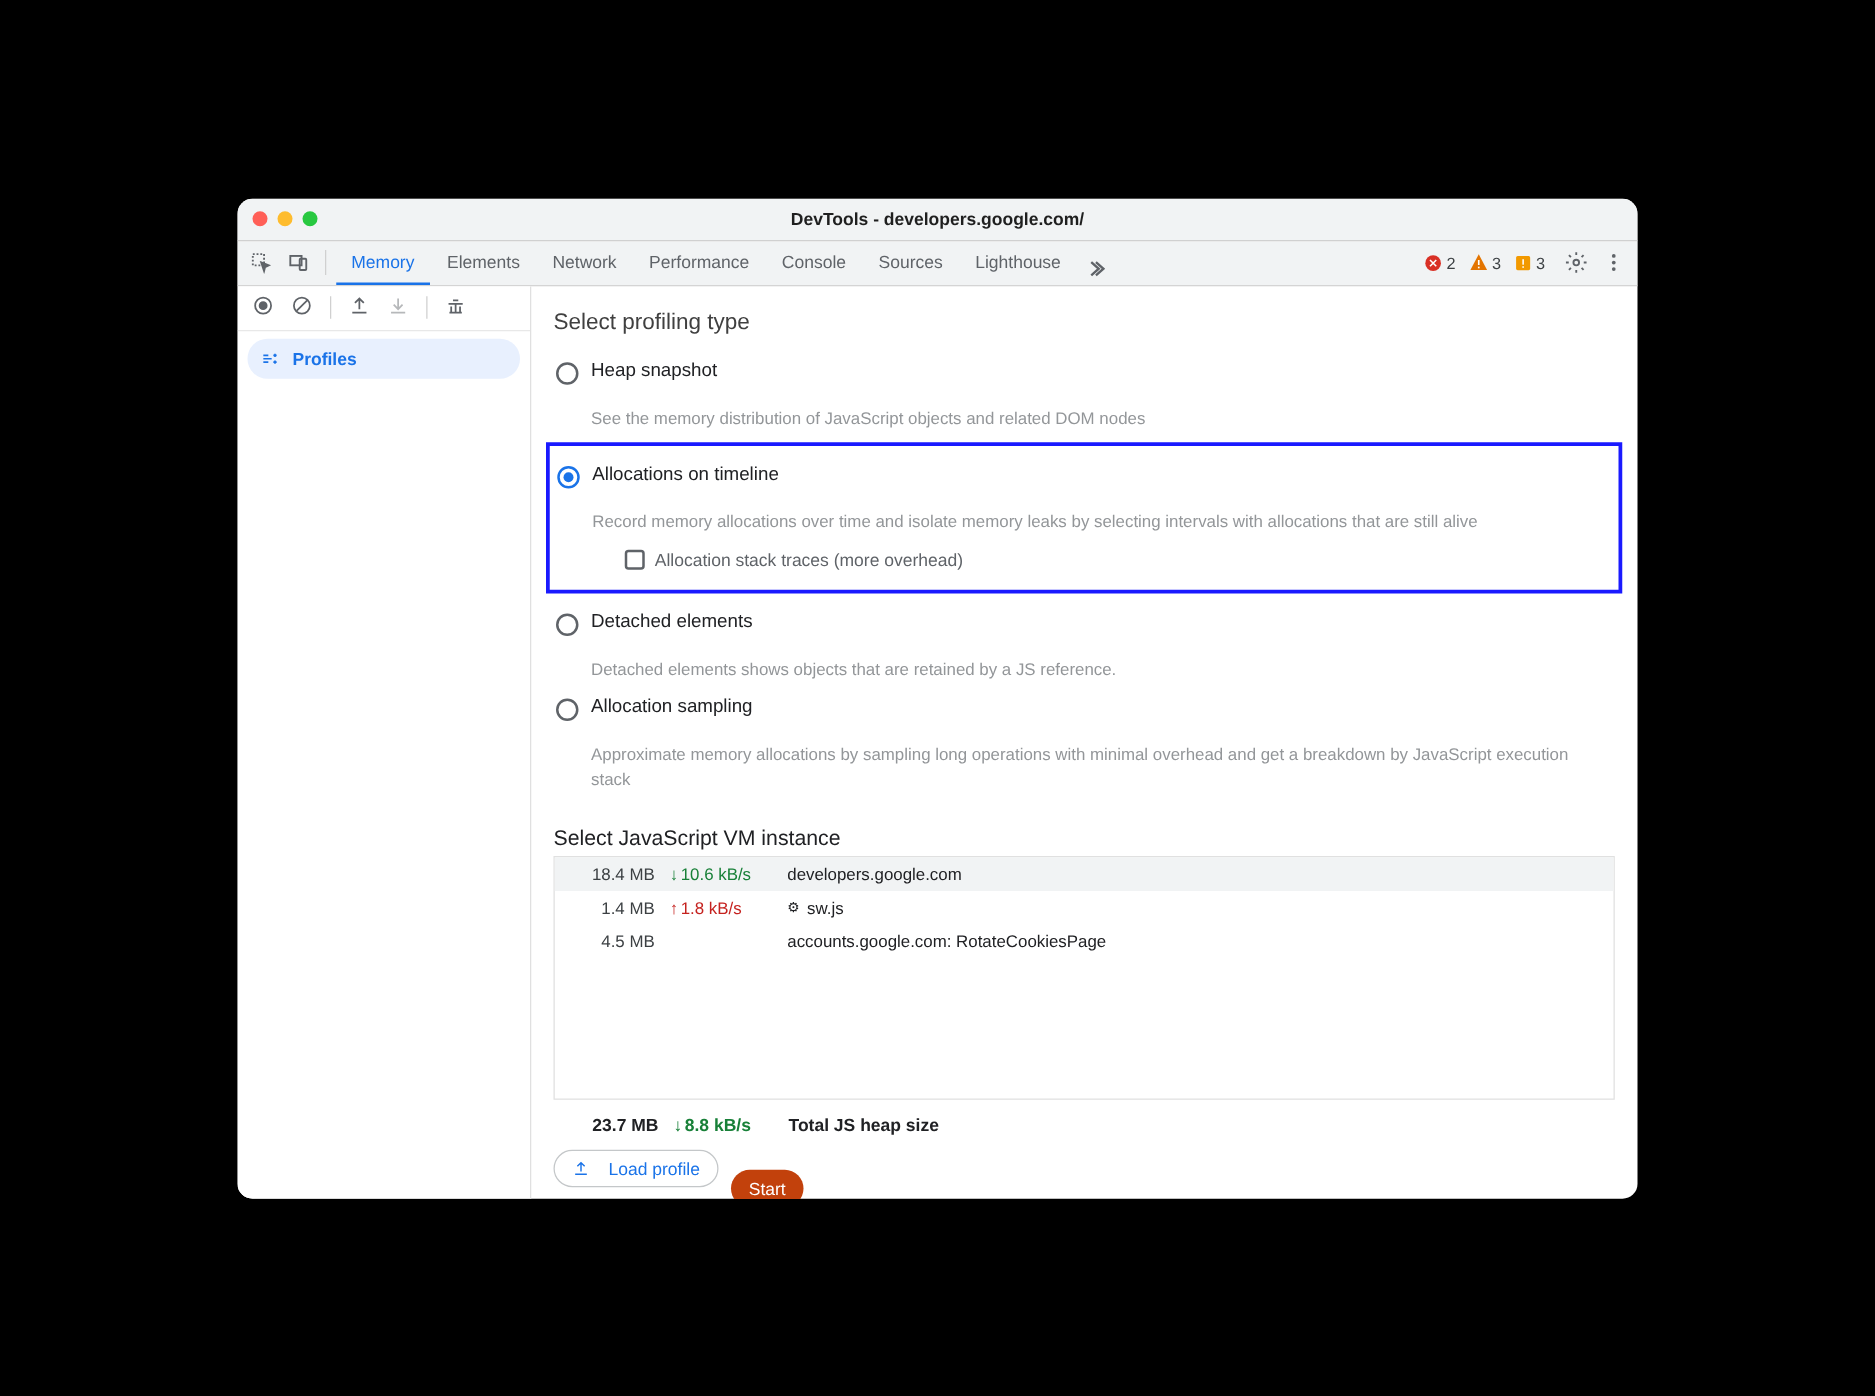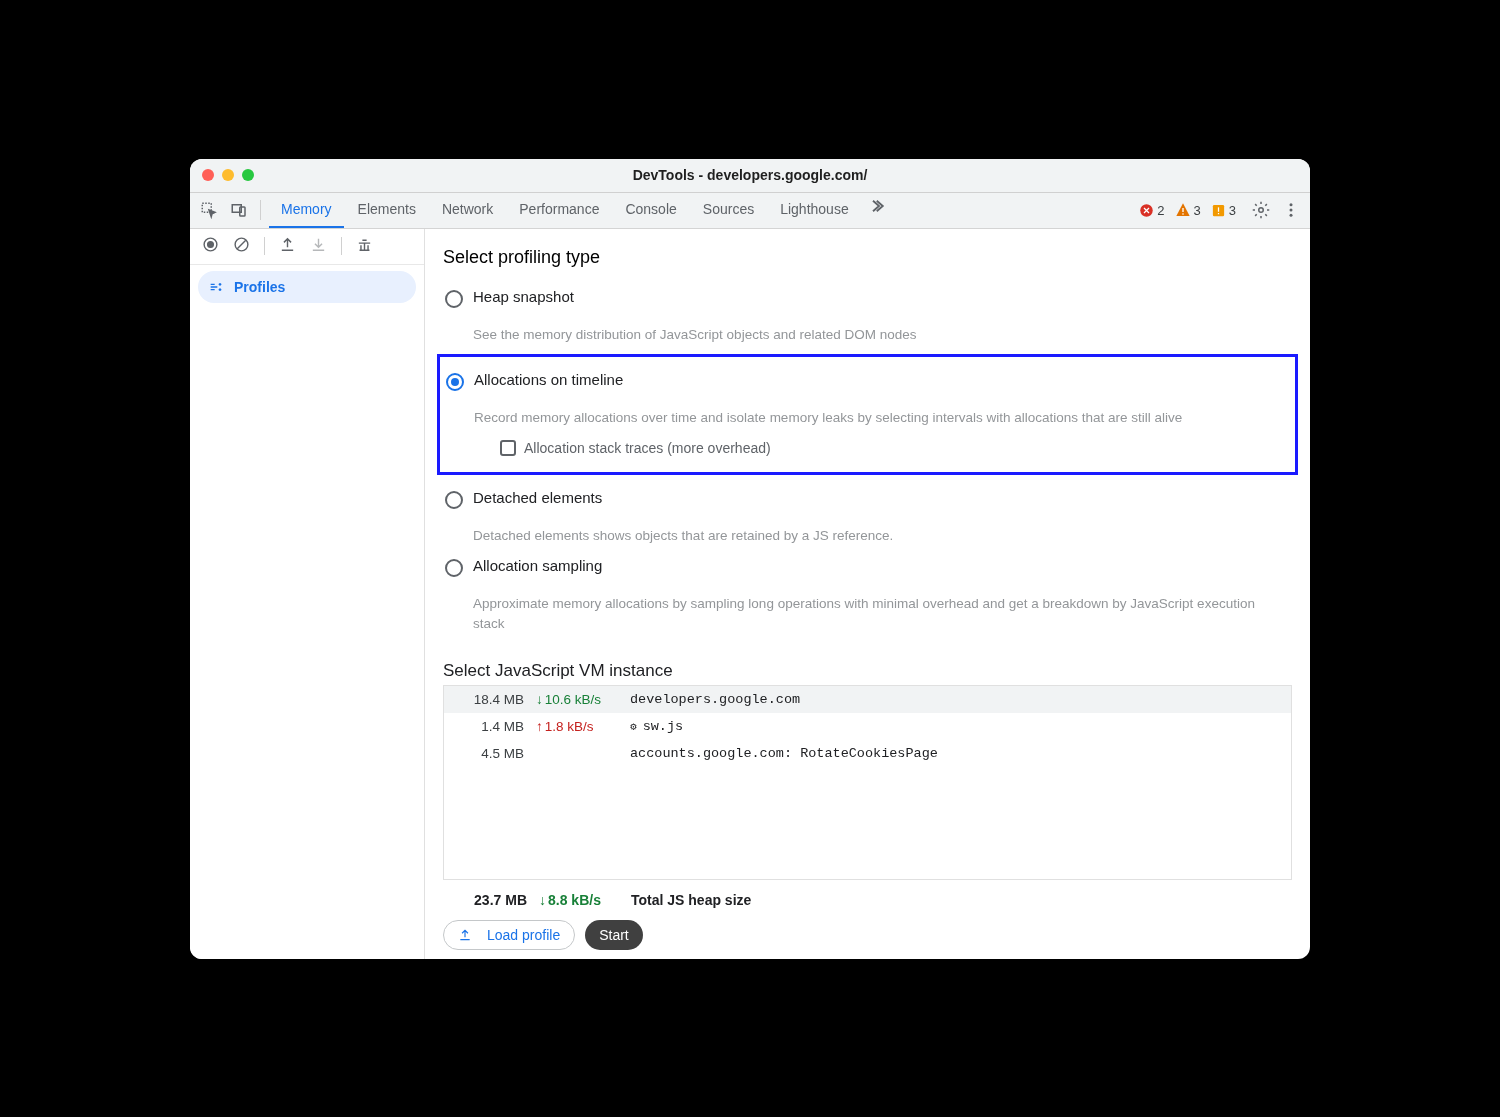--- a/index.html
+++ b/index.html
@@ -6,65 +6,65 @@
   body { background: #000; font-family: -apple-system, "Helvetica Neue", Arial, sans-serif; font-size: 14px; color: #202124; width: 1500px; height: 1117px; overflow: hidden; display:flex; align-items:center; justify-content:center;}
   .window { background:#fff; border-radius:12px; position:relative; width:1120px; height:800px; box-shadow: 0 20px 50px rgba(0,0,0,0.6); overflow:hidden; display:flex; flex-direction:column;}
   .titlebar { height:34px; display:flex; align-items:center; padding:0 12px; background:#f1f3f4; border-bottom:1px solid #d0d0d0; position:relative;}
   .traffic { display:flex; gap:8px; }
   .dot { width:12px; height:12px; border-radius:50%; }
   .dot.red{background:#ff5f57;} .dot.yellow{background:#febc2e;} .dot.green{background:#28c840;}
   .title { position:absolute; left:0; right:0; text-align:center; font-weight:600; font-size:14px; color:#1f1f1f; pointer-events:none;}
   .tabbar { height:36px; background:#f1f3f4; border-bottom:1px solid #d4d4d4; display:flex; align-items:center; padding:0 6px; gap:4px;}
   .iconbtn { width:26px; height:26px; display:flex; align-items:center; justify-content:center; border-radius:4px; color:#5f6368;}
   .iconbtn svg { width:18px; height:18px; }
-  .tabs { display:flex; align-items:flex-start; gap:2px; height:100%;}
+  .tabs { display:flex; align-items:flex-end; gap:2px; height:100%;}
   .tab { padding:0 12px; height:100%; display:flex; align-items:center; font-size:14px; color:#5f6368; border-bottom:2px solid transparent; cursor:default;}
   .tab.active { color:#1a73e8; border-bottom-color:#1a73e8;}
   .spacer{flex:1;}
   .status { display:flex; align-items:center; gap:10px; font-size:13px;}
   .sicon { display:flex; align-items:center; gap:3px; }
   .sicon.err svg{fill:#d93025;} .sicon.err{color:#3c4043;}
   .sicon.warn svg{fill:#e37400;} .sicon.warn{color:#3c4043;}
   .sicon.issue svg{fill:#f29900;} .sicon.issue{color:#3c4043;}
   .body { flex:1; display:flex; overflow:hidden;}
   .sidebar { width:235px; border-right:1px solid #e0e0e0; background:#fff; display:flex; flex-direction:column;font-weight:bold;}
   .sidetool { height:36px; display:flex; align-items:center; gap:14px; padding:0 12px; border-bottom:1px solid #e8e8e8; color:#5f6368;}
   .sidetool .divider { width:1px; height:18px; background:#d0d0d0;}
   .sidetool svg{width:17px;height:17px;}
   .side-item { margin:6px 8px; padding:8px 10px; border-radius:18px; display:flex; align-items:center; gap:10px; color:#1a73e8; background:#e8f0fe; font-size:14px;}
   .side-item svg{width:16px;height:16px;}
   .main { flex:1; overflow:auto; padding:14px 18px 16px 18px; position:relative;}
   .main::-webkit-scrollbar{width:12px;} .main::-webkit-scrollbar-thumb{background:#c4c4c4;border-radius:6px;}
-  h2 { font-size:18px; font-weight:500; margin:4px 0 14px; color:#000000;}
+  h2 { font-size:18px; font-weight:500; margin:4px 0 14px; color:#404040;}
   .opt { display:flex; gap:10px; padding:6px 2px; }
   .radio { width:18px; height:18px; border:2px solid #5f6368; border-radius:50%; flex-shrink:0; margin-top:2px; position:relative;}
   .radio.checked { border-color:#1a73e8;}
   .radio.checked::after { content:""; position:absolute; inset:3px; border-radius:50%; background:#1a73e8;}
   .opt-body { flex:1;}
   .opt-title { font-size:15px; color:#202124; }
   .opt-desc { font-size:13.5px; color:#939699; margin-top:20px; line-height:1.45;}
   .highlight { border:3px solid #1a1aff; padding:8px 4px 10px; margin:4px -6px 8px;}
   .chkrow { display:flex; align-items:center; gap:8px; margin:12px 0 0 26px; color:#5f6368; font-size:14px;}
   .chkbox { width:16px; height:16px; border:2px solid #5f6368; border-radius:3px;}
   h3 { font-size:17px; font-weight:500; margin:22px 0 4px;}
   .vmlist { border:1px solid #e0e0e0; height:195px; font-size:13.5px;}
   .vmrow { display:flex; align-items:center; padding:6px 10px; gap:12px;}
   .vmrow.sel{background:#f1f3f4;}
   .vmcol1{width:70px;text-align:right; color:#3c4043;}
   .vmcol2{width:82px; display:flex;align-items:center;gap:2px;white-space:nowrap;}
-  .vmcol3{flex:1;display:flex;align-items:center;gap:6px;font-family:Liberation Mono, monospace;}
+  .vmcol3{flex:1;display:flex;align-items:center;gap:6px;}
   .down{color:#188038;} .up{color:#c5221f;}
   .totrow{display:flex;align-items:center;gap:12px;padding:12px 4px 6px;font-size:14px;}
   .totrow .t1{width:80px;text-align:right;font-weight:600;}
   .totrow .t2{width:80px;font-weight:600;color:#188038;display:flex;align-items:center;gap:2px;}
   .totrow .t3{font-weight:700;}
   .btnrow{display:flex;gap:10px;margin-top:6px;}
   .btn{height:30px;padding:0 14px;border-radius:16px;display:flex;align-items:center;gap:6px;font-size:14px;cursor:default;}
   .btn.outline{border:1px solid #c4c7c9;color:#1a73e8;background:#fff;gap:15px;}
-  .btn.primary{background:#404040;color:#fff;border:none;}
+  .btn.primary{background:#c2410c;color:#fff;border:none;margin-top:16px;}
   .gear{color:#5f6368;}
 </style>
 </head>
 <body>
 
 <div class="window">
 
   <div class="titlebar">
     <div class="traffic">
       <div class="dot red"></div>

